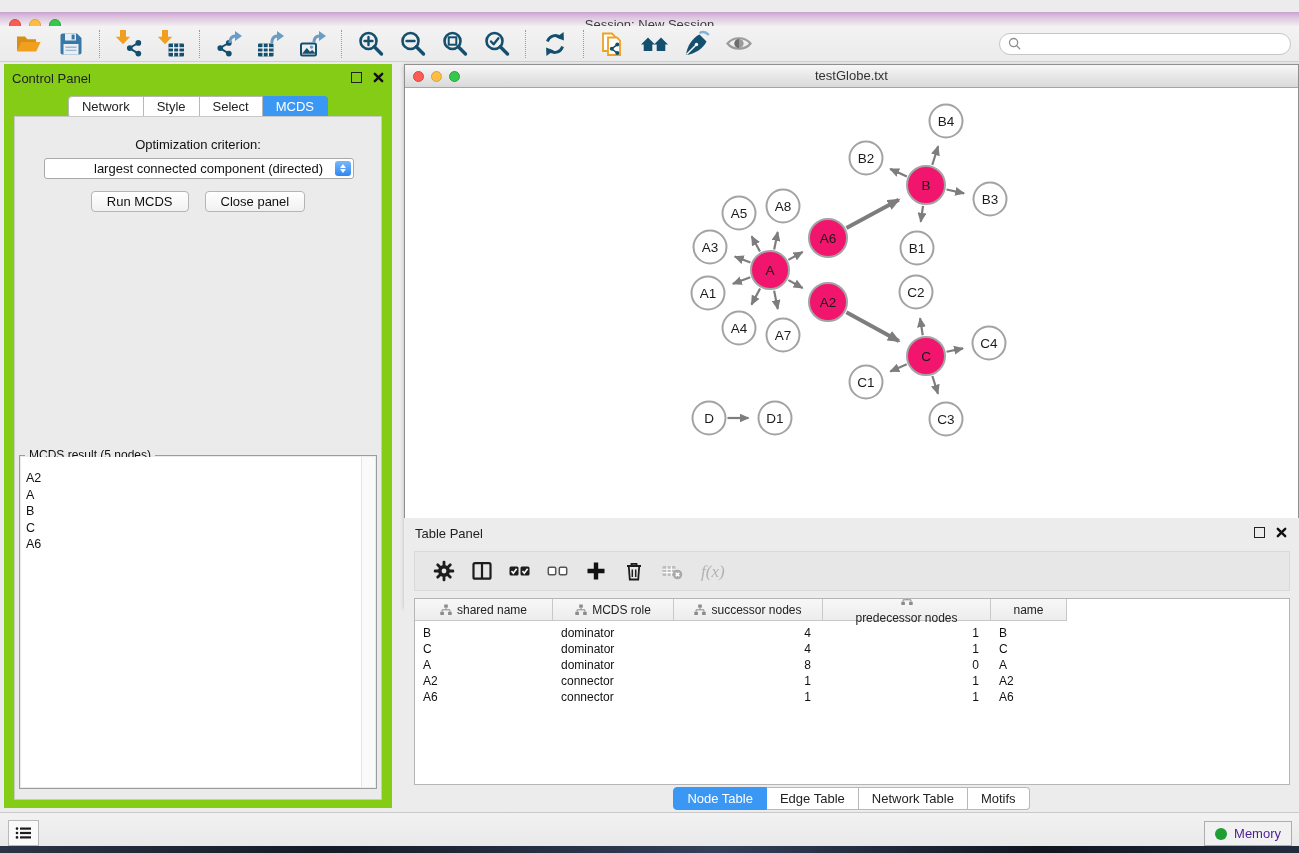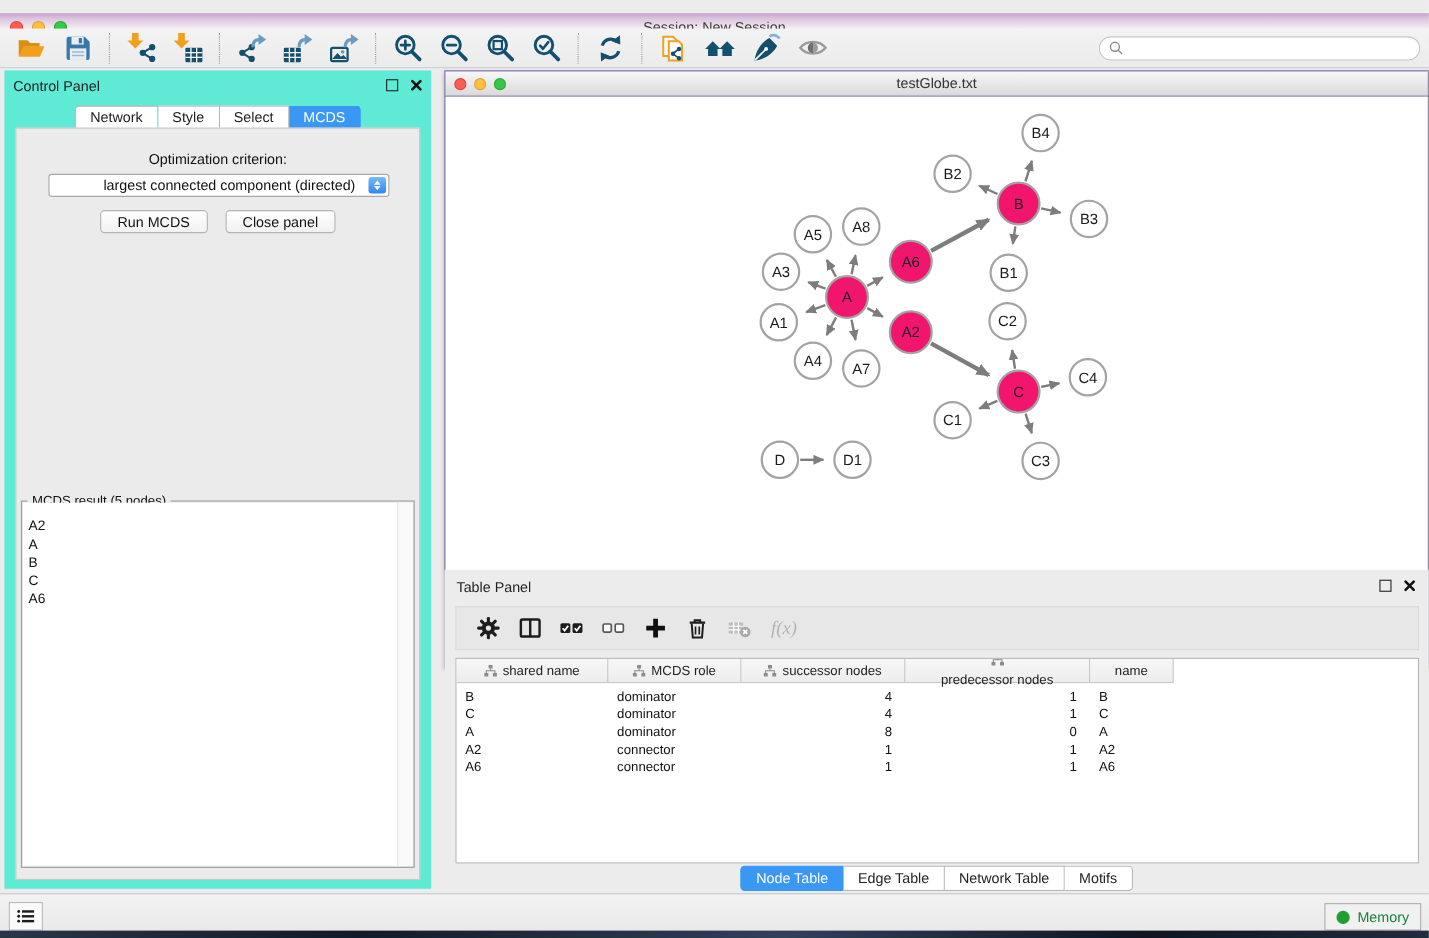--- a/index.html
+++ b/index.html
@@ -23,21 +23,21 @@
   .tsep{width:1px;height:28px;border-left:1px dotted #9a9a9a;margin:0 7px;}
   .searchbox{margin-left:auto;width:292px;height:22px;background:#fff;border:1px solid #c6c6c6;border-radius:12px;
     display:flex;align-items:center;padding:0 8px;box-sizing:border-box;}
   .searchbox input{border:none;outline:none;flex:1;font-size:12px;background:transparent;margin-left:5px;
     font-family:"Liberation Sans","DejaVu Sans",sans-serif;}
   
   .panel-title{font-size:13px;color:#222;}
   .panel-btns{position:absolute;display:flex;gap:11px;align-items:center;}
   .float-btn{width:9px;height:9px;border:1.5px solid #222;background:transparent;}
   
-  .control-panel{position:absolute;left:4px;top:64px;width:388px;height:744px;background:#5eead4;}
+  .control-panel{position:absolute;left:4px;top:64px;width:388px;height:744px;background:#84cc16;}
   .cp-title{position:absolute;left:8px;top:7px;}
   .cp-btns{right:8px;top:8px;}
   .cp-tabs{position:absolute;left:0;right:0;top:32px;display:flex;justify-content:center;}
   .tabseg{height:20px;line-height:20px;padding:0 13px;font-size:13px;background:#fff;border:1px solid #b8b8b8;
     border-left:none;color:#222;cursor:default;}
   .tabseg:first-child{border-left:1px solid #b8b8b8;border-radius:4px 0 0 4px;}
   .tabseg:last-child{border-radius:0 4px 4px 0;}
   .tabseg.active{background:#3b97f4;border-color:#3b97f4;color:#fff;}
   .cp-content{position:absolute;left:10px;right:10px;top:52px;bottom:8px;background:#ebebeb;border:1px solid #c9c9c9;}
   .opt-label{margin-top:20px;text-align:center;font-size:13px;color:#111;}
@@ -85,21 +85,21 @@
   .td{box-sizing:border-box;white-space:nowrap;line-height:16px;font-size:12px;color:#111;padding:0 8px;}
   .td.num{text-align:right;padding-right:12px;}
   .tp-tabs{position:absolute;left:0;right:0;bottom:2px;display:flex;justify-content:center;}
   .tp-tabs .tabseg{height:21px;line-height:21px;}
   
   .statusbar{position:absolute;left:0;right:0;top:812px;height:34px;background:linear-gradient(#f2f2f2,#e9e9e9);
     border-top:1px solid #c9c9c9;box-sizing:border-box;}
   .sb-left-btn{position:absolute;left:8px;top:7px;width:31px;height:26px;background:#fafafa;border:1px solid #b9b9b9;
     display:flex;align-items:center;justify-content:center;box-sizing:border-box;}
   .memory-btn{position:absolute;right:7px;top:8px;height:25px;padding:0 10px;background:#f1f1f1;border:1px solid #adadad;
-    display:flex;align-items:center;gap:7px;font-size:13px;color:#15803d;box-sizing:border-box;}
+    display:flex;align-items:center;gap:7px;font-size:13px;color:#4c1d95;box-sizing:border-box;}
   .mem-dot{width:12px;height:12px;border-radius:50%;background:#1e9e33;}
   .desktop-strip{position:absolute;left:0;right:0;bottom:0;height:7px;
     background:linear-gradient(90deg,#2a3547,#141a26 25%,#33405a 55%,#10151f 80%,#222c3e);}
 </style>
 </head>
 <body>
 
 <div class="app">
 
   <div class="titlebar">

